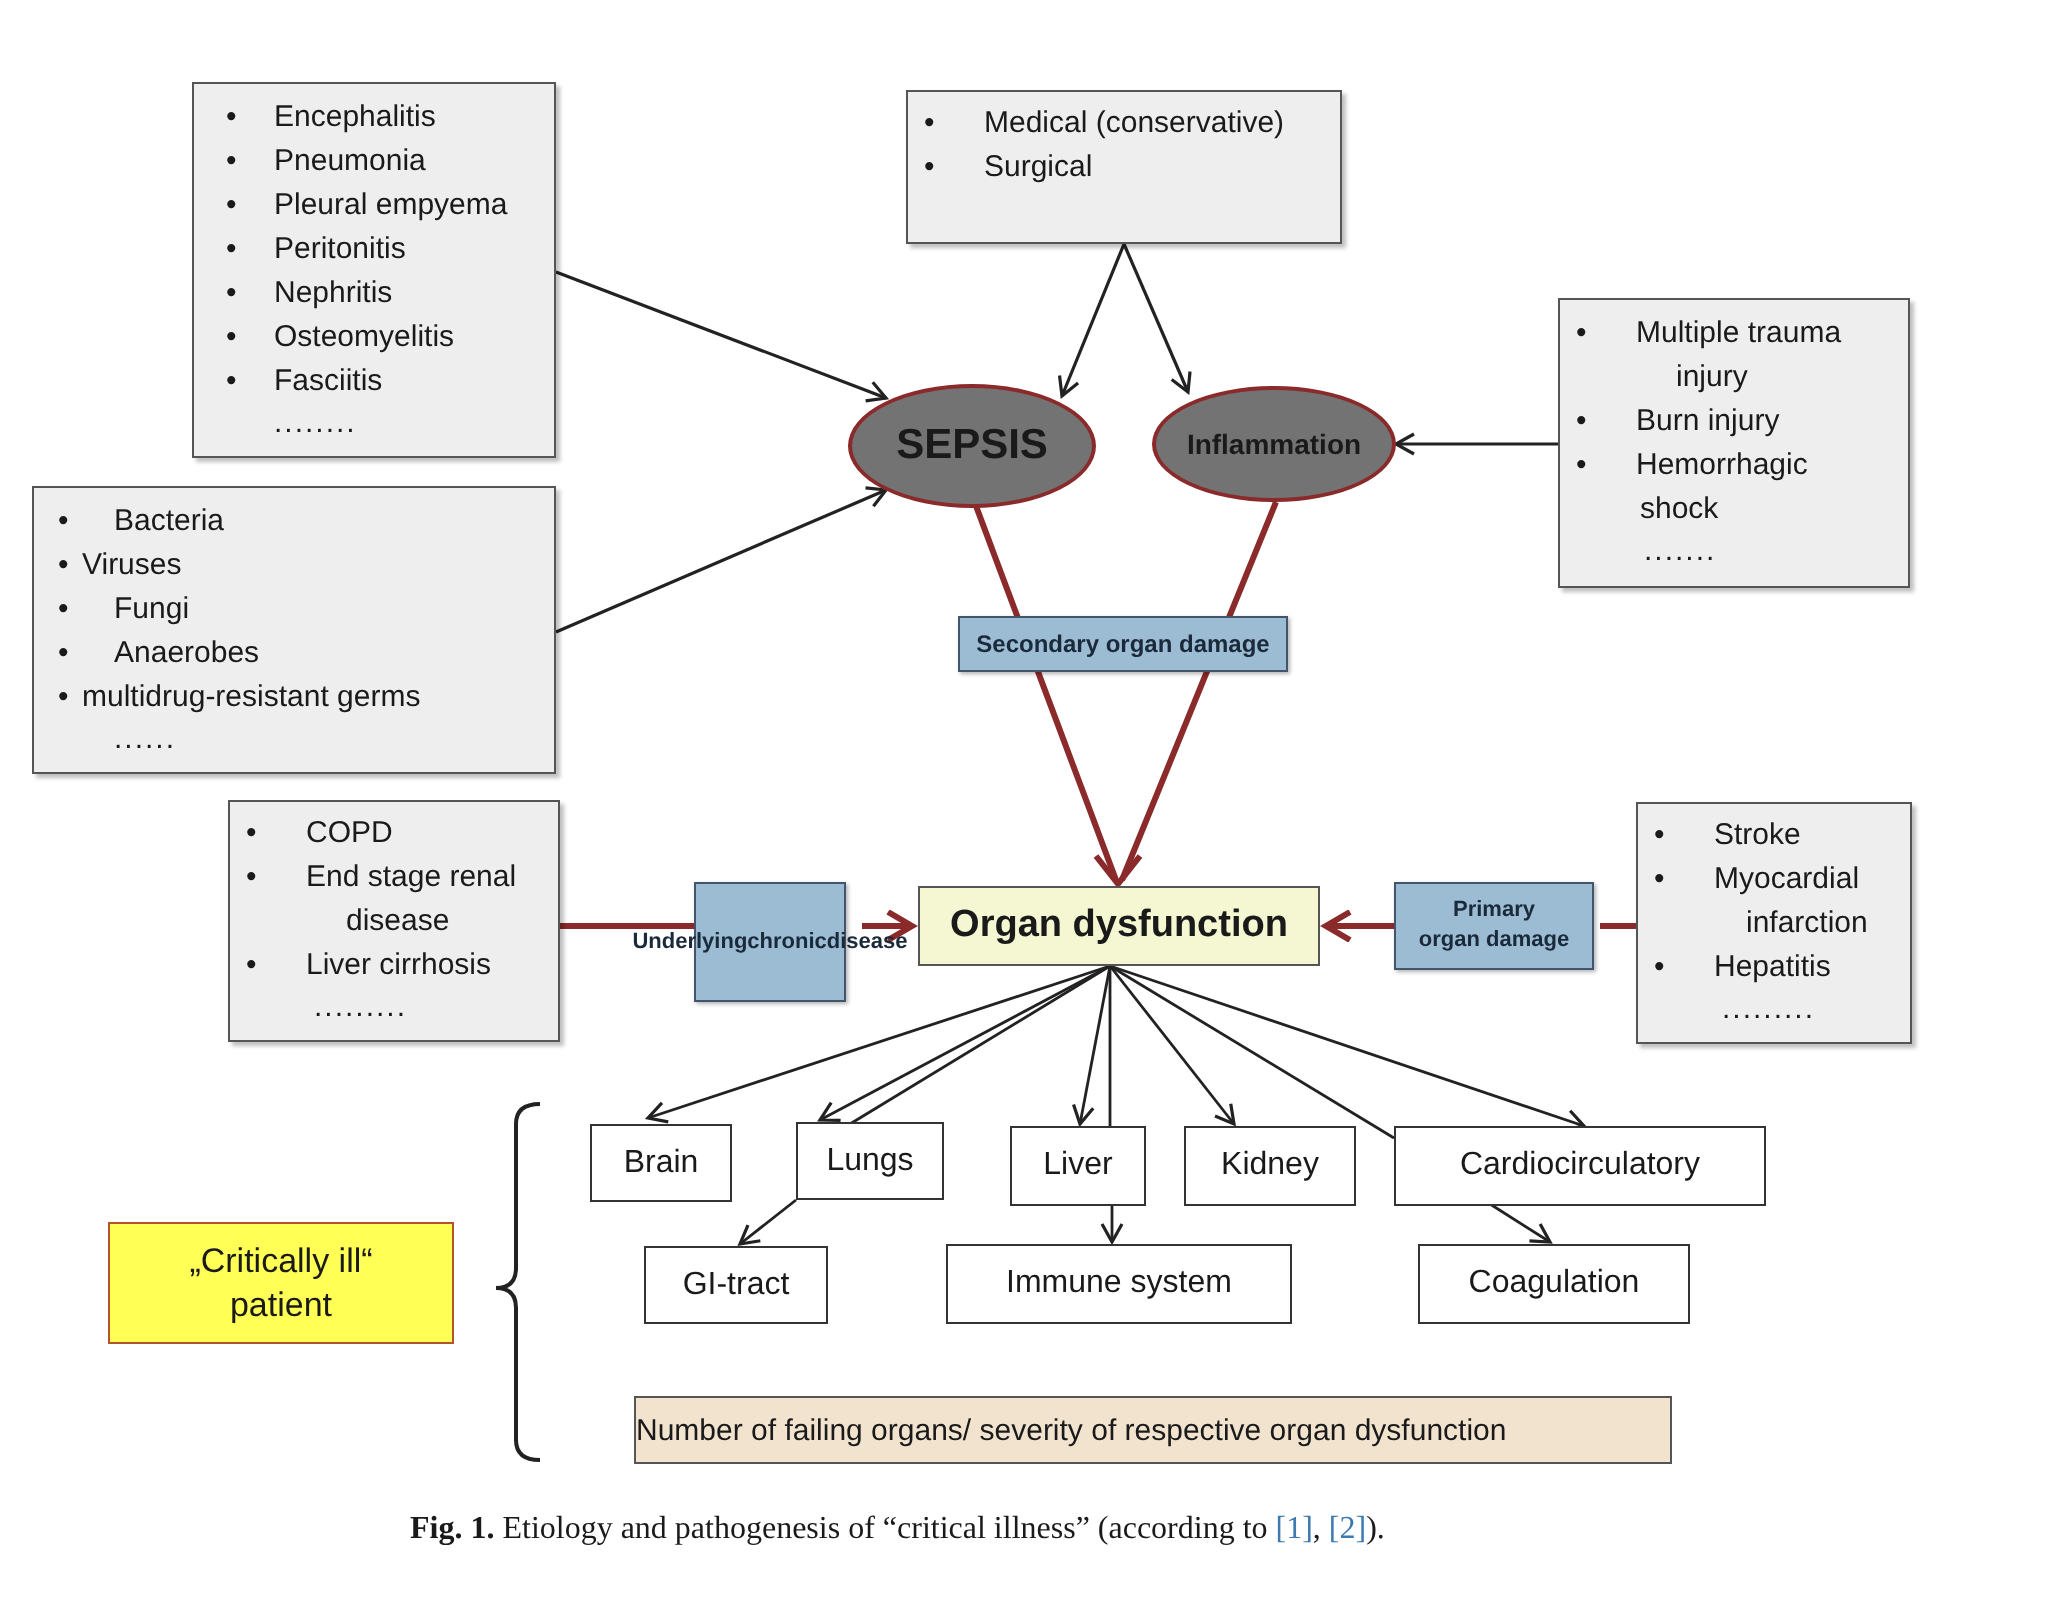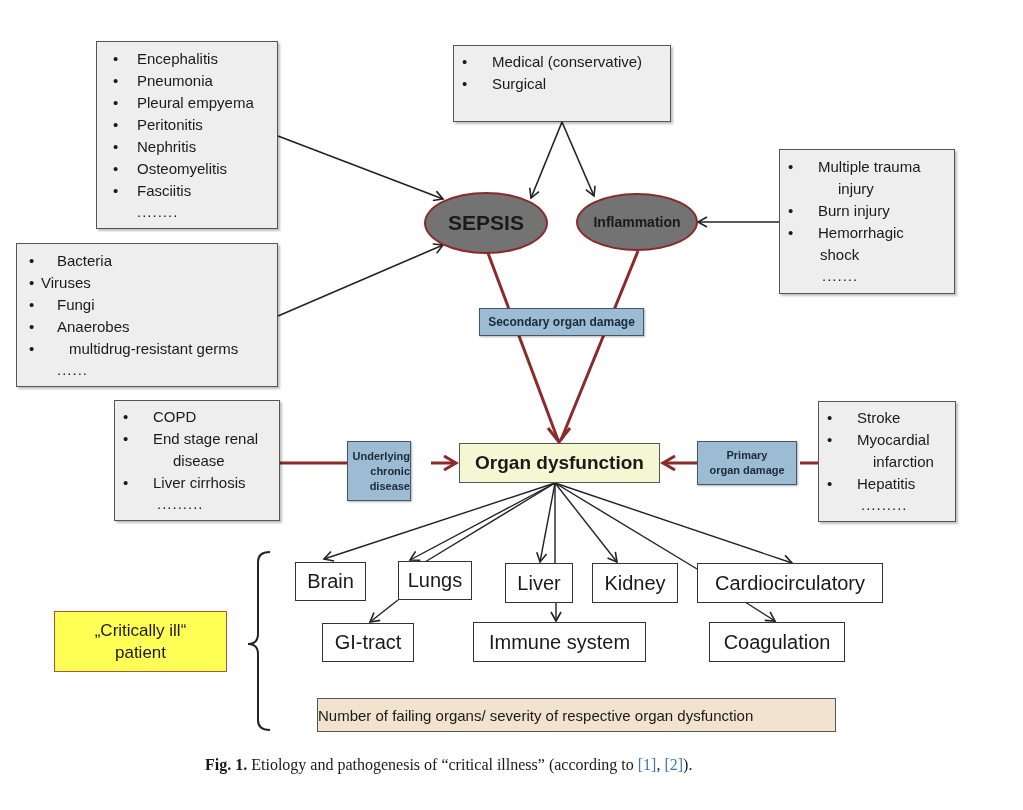--- a/index.html
+++ b/index.html
@@ -10,21 +10,21 @@
   .gbox ul { list-style: none; margin: 0; padding: 0; }
   .gbox li { position: relative; font-size: 15px; line-height: 22px; white-space: nowrap; }
   .bullet { position: absolute; left: 0; top: 0; }
   .txt { display: block; }
   .dots { font-size: 15px; line-height: 20px; letter-spacing: 1px; }
   .ellipse { border-radius: 50%; background: #737373; border: 2.5px solid #8b2a2a;
              display: flex; align-items: center; justify-content: center; font-weight: bold; }
   .bluebox { background: #9cbcd3; border: 1.5px solid #44546a; font-weight: bold; color: #1b2a3a;
              display: flex; align-items: center; justify-content: center; text-align: center;
              box-shadow: 1px 1px 2px rgba(0,0,0,0.3); }
-  .organbox { background: #ffffff; border: 1.5px solid #333; font-size: 20px;
+  .organbox { background: #ffffff; border: 1.5px solid #333; font-size: 16px;
               display: flex; align-items: center; justify-content: center; }
   svg.lines { position: absolute; left: 0; top: 0; }
 </style>
 </head>
 <body>
 
 <svg class="lines" width="1023" height="810">
   <defs>
     <marker id="arrBlack" markerWidth="12" markerHeight="12" refX="10" refY="6" orient="auto" markerUnits="userSpaceOnUse">
       <path d="M1,1 L10,6 L1,11" fill="none" stroke="#222" stroke-width="1.6"></path>
@@ -116,21 +116,21 @@
     <li>
         <span class="bullet">•</span>
         <span class="txt" style="margin-left:28px">Fungi</span>
       </li>
     <li>
         <span class="bullet">•</span>
         <span class="txt" style="margin-left:28px">Anaerobes</span>
       </li>
     <li>
         <span class="bullet">•</span>
-        <span class="txt" style="margin-left:40px">multidrug-resistant germs</span>
+        <span class="txt" style="margin-left:12px">multidrug-resistant germs</span>
       </li>
   </ul>
   <div class="dots" style="margin-left:28px">......</div>
 </div>
 
 <div class="abs gbox" style="left:453px; top:45px; width:218px; height:77px; padding:5px 0 0 8px;">
   <ul>
     <li>
         <span class="bullet">•</span>
         <span class="txt" style="margin-left:30px">Medical (conservative)</span>
@@ -186,21 +186,21 @@
         <span class="txt" style="margin-left:50px">disease</span>
       </li>
     <li>
         <span class="bullet">•</span>
         <span class="txt" style="margin-left:30px">Liver cirrhosis</span>
       </li>
   </ul>
   <div class="dots" style="margin-left:34px">.........</div>
 </div>
 
-<div class="abs bluebox" style="left:347px; top:441px; width:64px; height:60px; font-size:11px; flex-direction:column; line-height:15px;align-items:flex-end;">
+<div class="abs bluebox" style="left:347px; top:441px; width:76px; height:60px; font-size:11px; flex-direction:row; line-height:15px;">
   <span>Underlying</span>
   <span>chronic</span>
   <span>disease</span>
 </div>
 
 <div class="abs" style="left:459px; top:443px; width:201px; height:40px; background:#f5f7d2; border:1.5px solid #555; display:flex; align-items:center; justify-content:center; font-weight:bold; font-size:19px;">
   <span>Organ dysfunction</span>
 </div>
 
 <div class="abs bluebox" style="left:697px; top:441px; width:100px; height:44px; font-size:11px; flex-direction:column; line-height:15px;">

